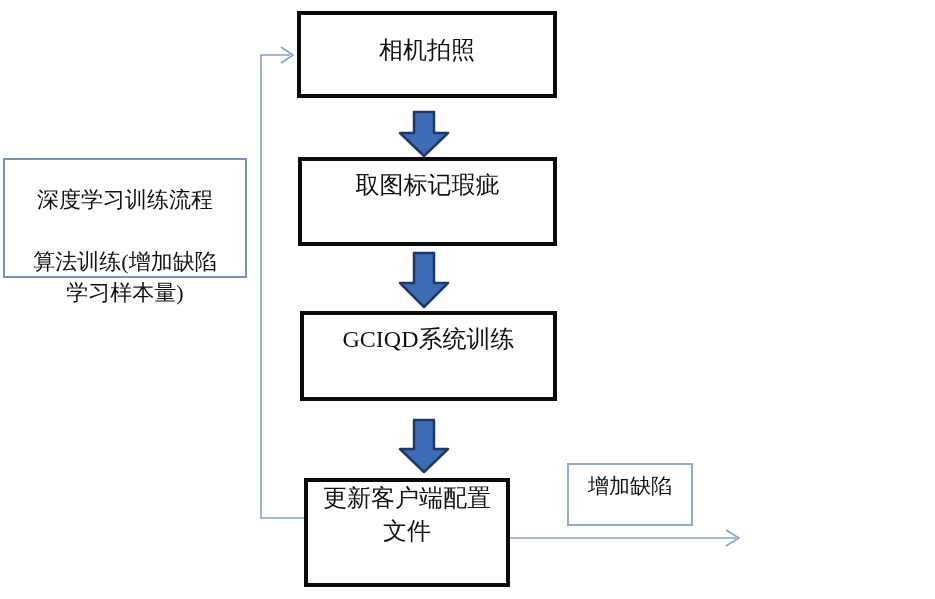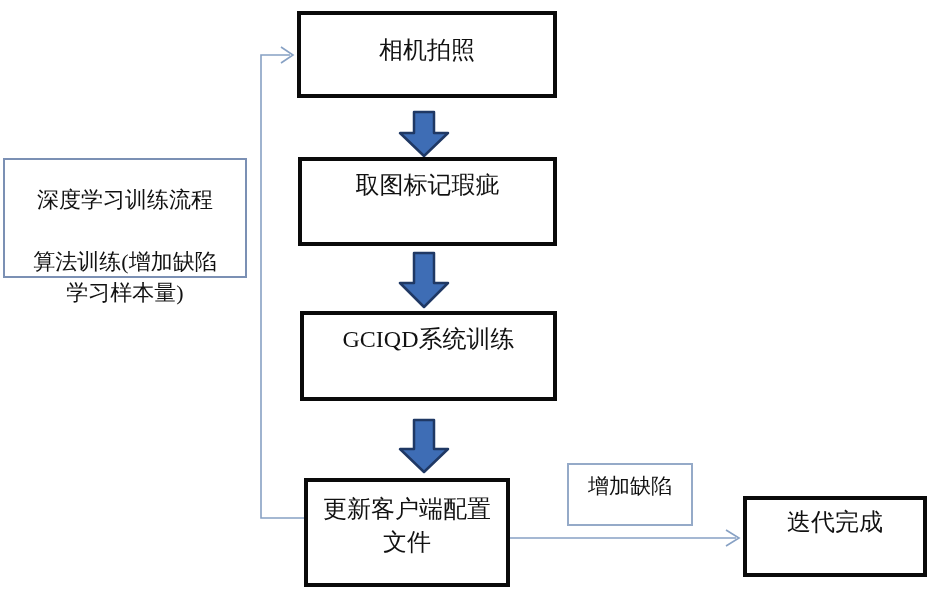--- a/index.html
+++ b/index.html
@@ -50,21 +50,21 @@
     font-size:22px;
     line-height:31px;
   }
   .label-box{
     border:2px solid var(--label-box-border);
     font-size:21px;
   }
   .box-camera  {left:297px;top:11px;width:260px;height:87px;padding-top:19px;}
   .box-mark    {left:298px;top:157px;width:259px;height:89px;padding-top:8px;}
   .box-train   {left:300px;top:311px;width:257px;height:90px;padding-top:8px;}
-  .box-update  {left:304px;top:478px;width:206px;height:109px;padding-top:11px;line-height:33px;}
+  .box-update  {left:304px;top:478px;width:206px;height:109px;line-height:33px;}
   .box-note    {left:3px;top:158px;width:244px;height:120px;padding-top:24px;}
   .box-expect  {left:567px;top:463px;width:126px;height:63px;padding-top:7px;}
   .box-done    {left:743px;top:496px;width:184px;height:81px;padding-top:6px;}
 </style>
 </head>
 <body>
 
 <div class="canvas">
 
   <svg class="connector-layer" width="935" height="599" viewBox="0 0 935 599" xmlns="http://www.w3.org/2000/svg">
@@ -89,15 +89,14 @@
   <div class="node main-box box-update">更新客户端配置
 文件</div>
 
   <div class="node note-box box-note">深度学习训练流程
 
 算法训练(增加缺陷
 学习样本量)</div>
 
   <div class="node label-box box-expect">增加缺陷</div>
 
-  <div class="node main-box box-done">迭代完成</div>
 
 </div>
 
 </body></html>

